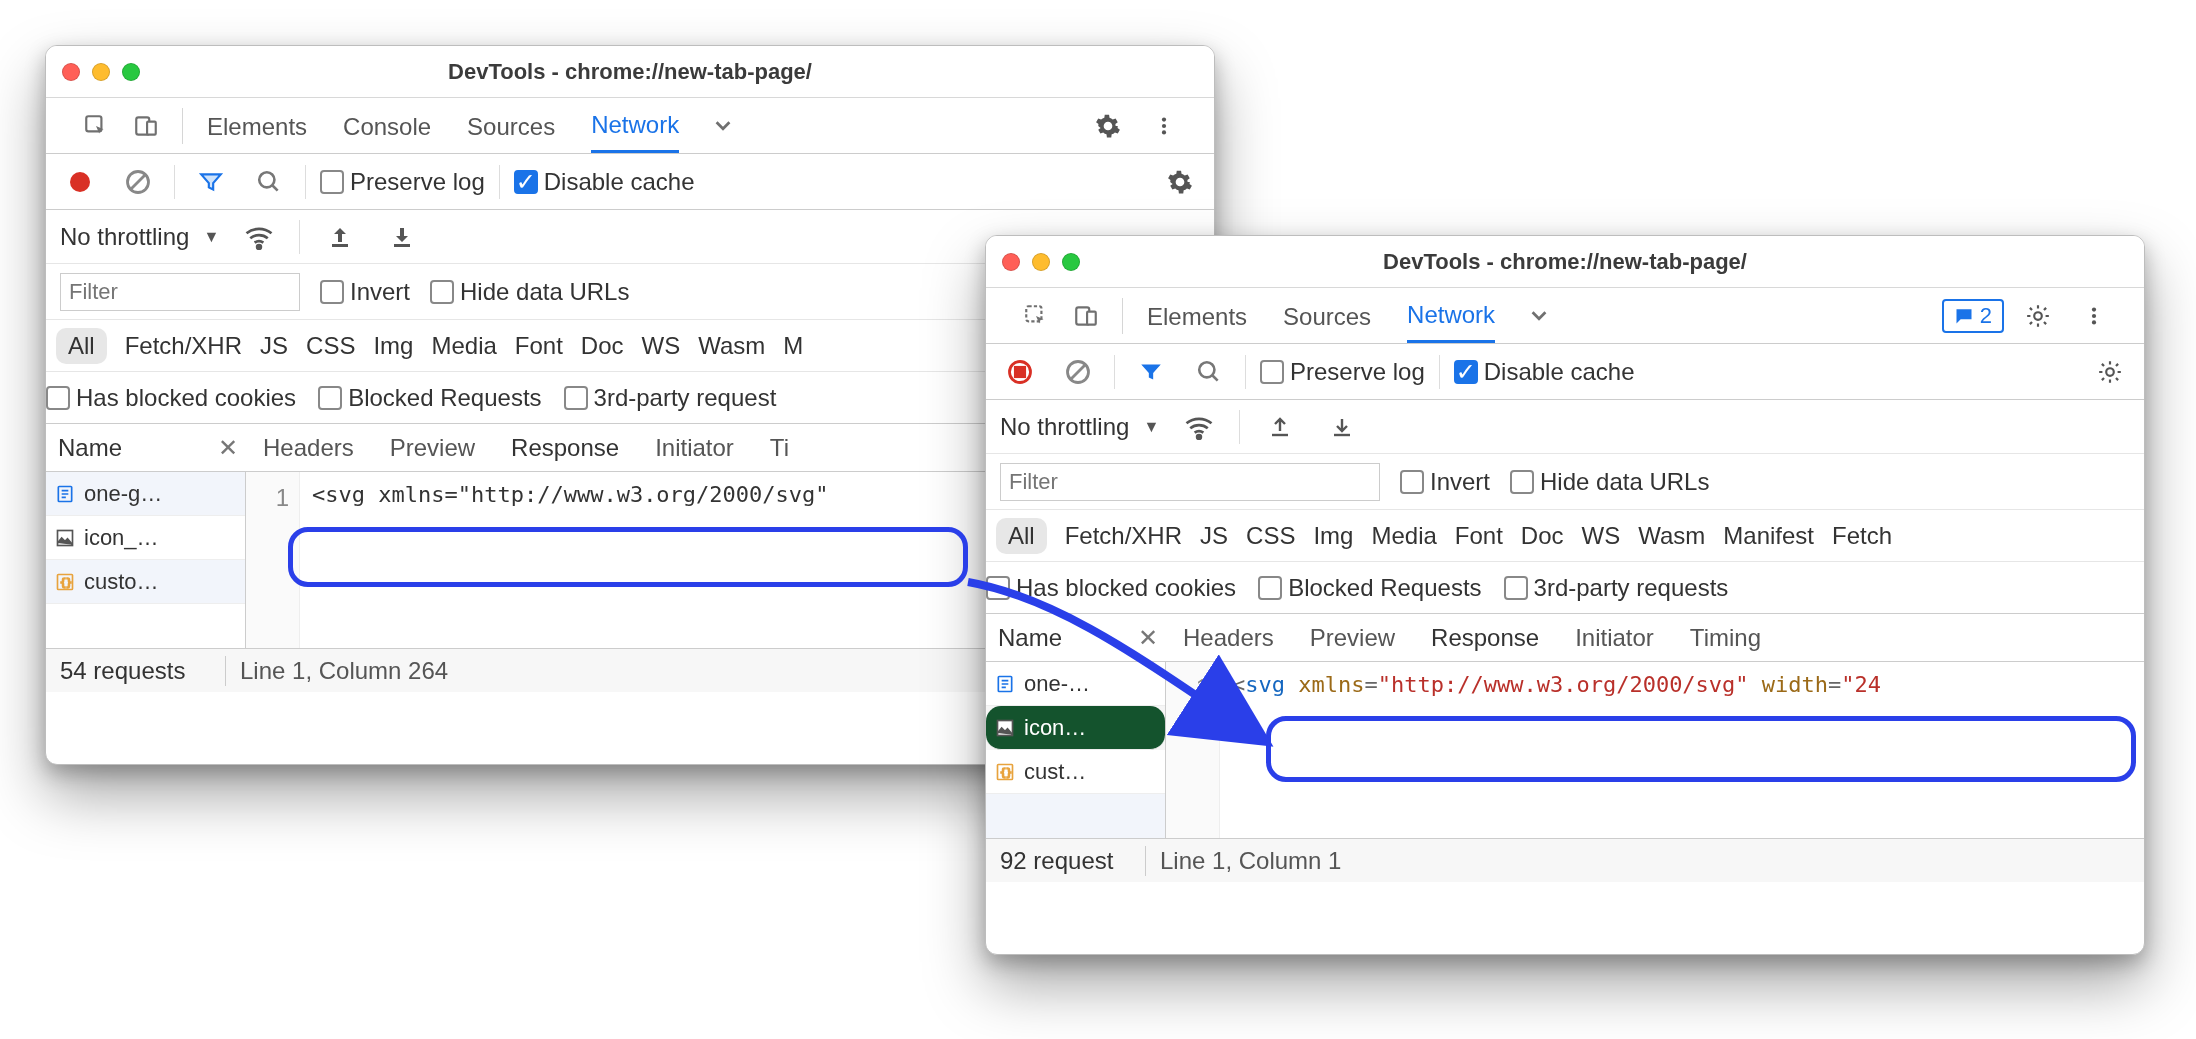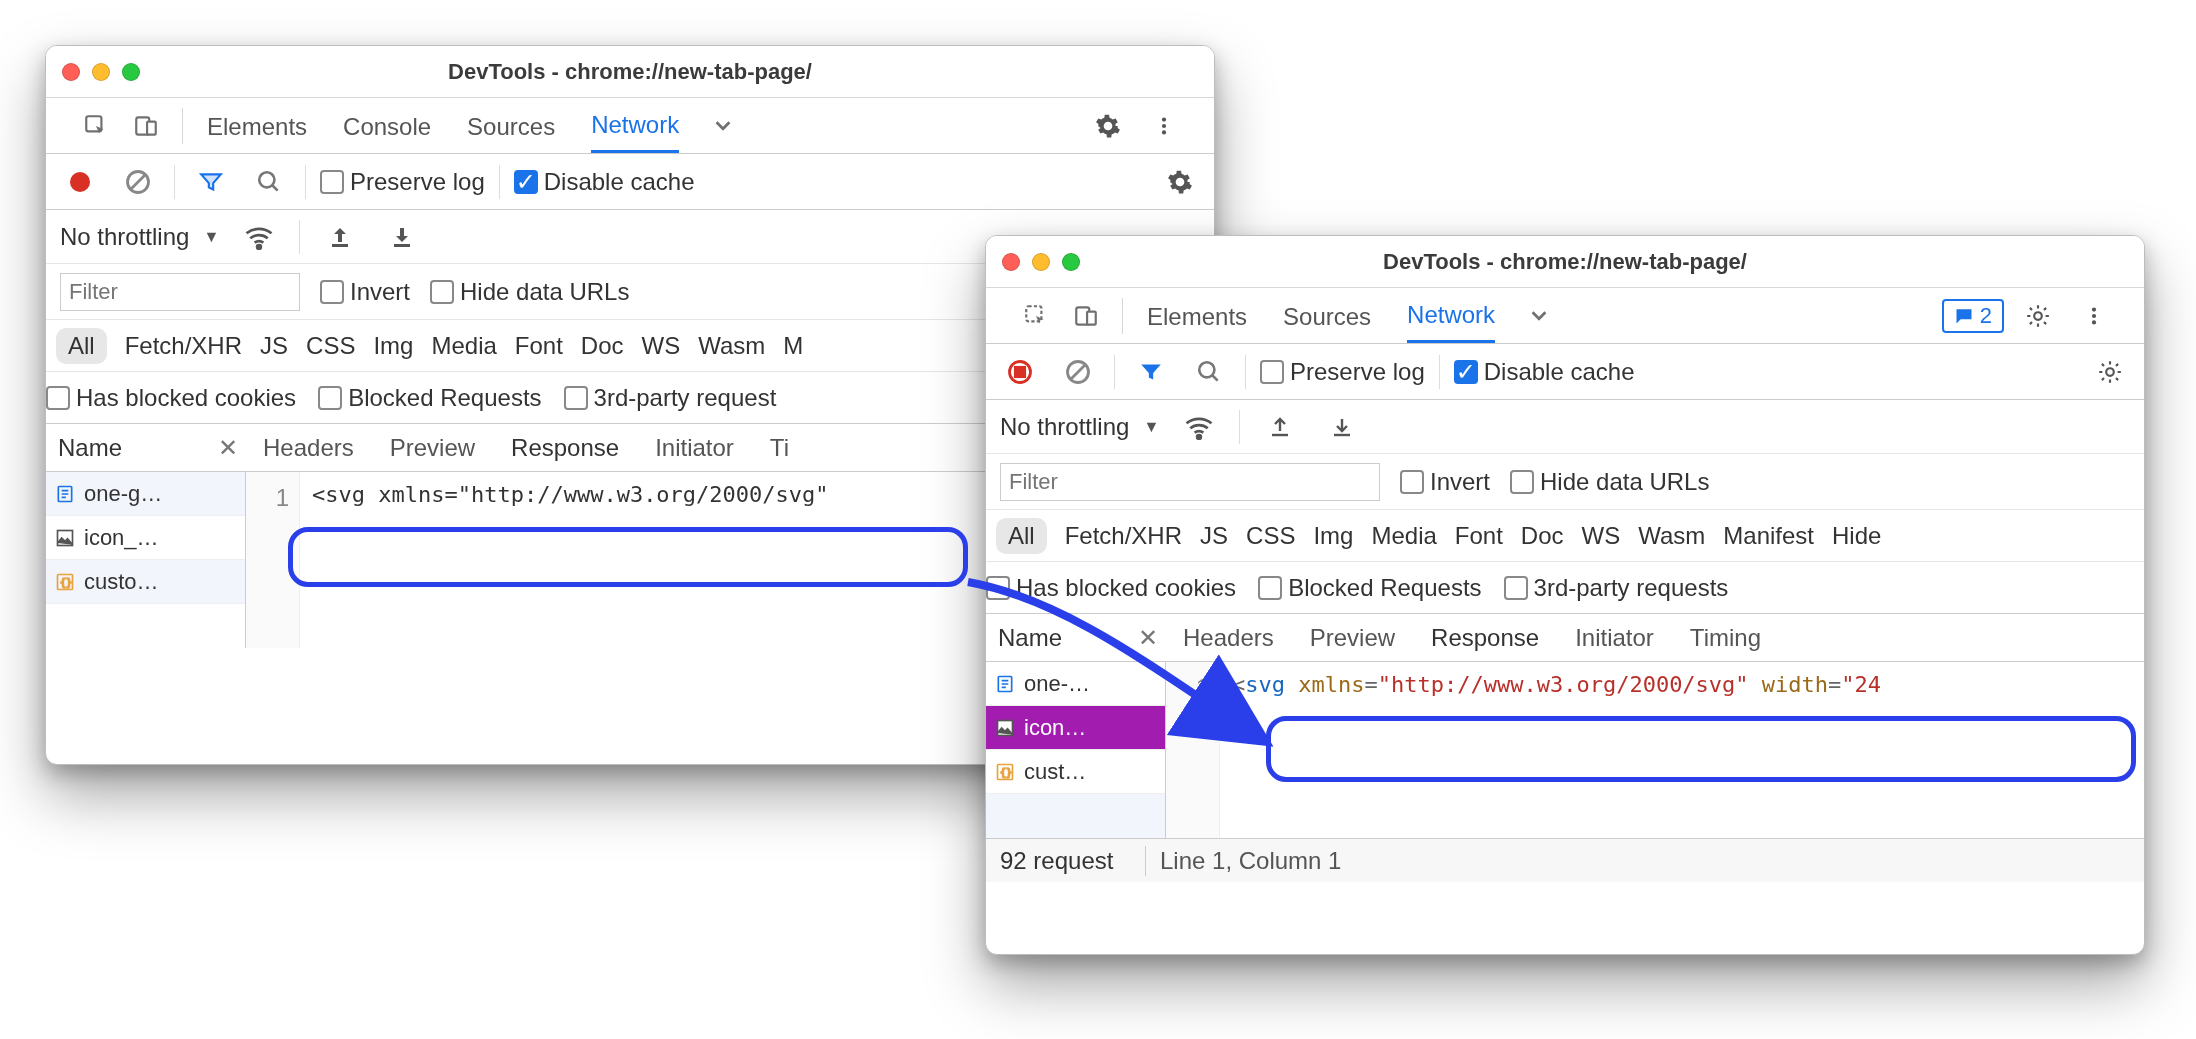--- a/index.html
+++ b/index.html
@@ -112,21 +112,21 @@
   .col-close { width:34px; text-align:center; color:#777; }
   .col-tab { padding:0 18px; color:#555; height:48px; display:flex; align-items:center; }
   .col-tab.active { color:#333; font-weight:500; }
   .grid-body { display:flex; }
   .name-list { border-right:1px solid #ccc; background:#f6f6f6; }
   .row {
     height:44px; display:flex; align-items:center; padding:0 8px; gap:8px;
     border-bottom:1px solid #eee; background:#fff; color:#333; font-size:22px;
   }
   .row.alt { background:#f2f5fb; }
-  .row.sel { background:#a21caf; color:#fff; }
+  .row.sel { background:#14532d; color:#fff;border-radius:15px; }
   .file-ico { width:22px; height:22px; flex:none; display:flex; align-items:center; justify-content:center; }
   .code-area { flex:1; display:flex; background:#fff; position:relative; }
   .gutter { width:54px; text-align:right; padding:12px 10px 0 0; color:#888; border-right:1px solid #eee; background:#fafafa; }
   .code { padding:10px 12px; font-family: Menlo, Consolas, monospace; font-size:22px; white-space:nowrap; }
   .footer {
     height:44px; border-top:1px solid #ccc; display:flex; align-items:center;
     padding:0 14px; color:#555; background:#f7f7f7;
   }
   .footer .left { width:165px; color:#333; }
   .footer2 .left { width:145px; }
@@ -353,20 +353,25 @@
         </div>
         <div style="height:44px;background:#fff;"></div>
       </div>
       <div class="code-area">
         <div class="gutter">1</div>
         <div class="code mono-plain">&lt;svg xmlns="http://www.w3.org/2000/svg"</div>
       </div>
     </div>
   </div>
 
+  <div class="footer">
+    <div class="left">54 requests</div>
+    <div style="width:1px;height:30px;background:#ccc;margin-right:14px;"></div>
+    <div>Line 1, Column 264</div>
+  </div>
 </div>
 
 <div class="window" style="left:985px; top:235px; width:1160px; height:720px;">
   <div class="titlebar">
     <div class="traffic">
       <div class="dot red"></div>
       <div class="dot yellow"></div>
       <div class="dot green"></div>
     </div>
     <div class="title">DevTools - chrome://new-tab-page/</div>
@@ -509,21 +514,21 @@
     <span>Fetch/XHR</span>
     <span>JS</span>
     <span>CSS</span>
     <span>Img</span>
     <span>Media</span>
     <span>Font</span>
     <span>Doc</span>
     <span>WS</span>
     <span>Wasm</span>
     <span>Manifest</span>
-    <span>Hide</span>
+    <span>Fetch</span>
   </div>
 
   <div class="blocked-row">
     <label class="check-label">
       <span class="checkbox"></span>
         <span>Has blocked cookies</span>
     </label>
     <label class="check-label">
       <span class="checkbox"></span>
         <span>Blocked Requests</span>

